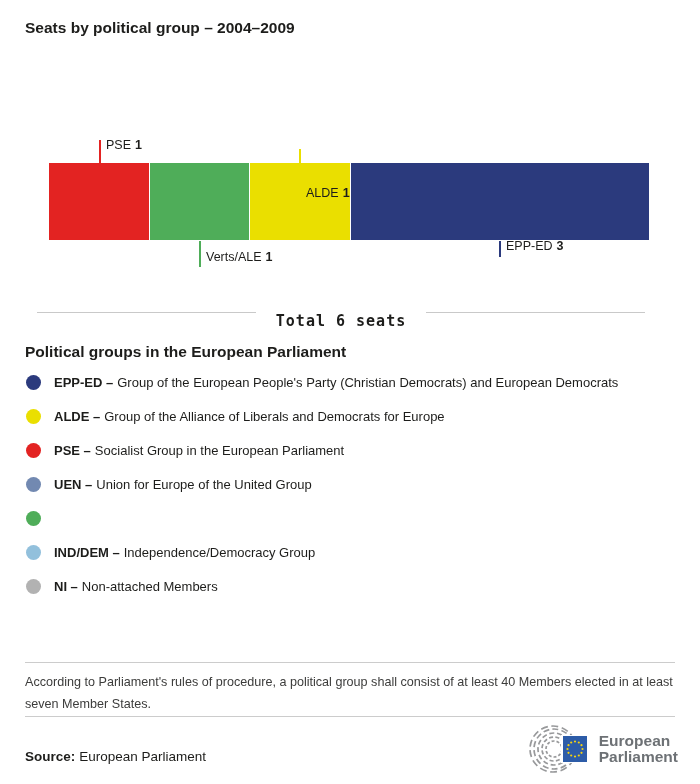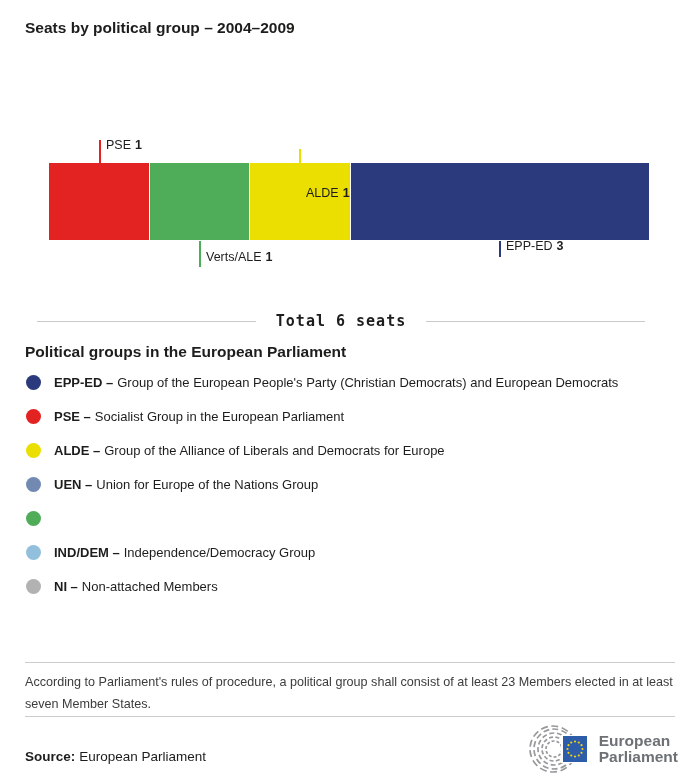--- a/index.html
+++ b/index.html
@@ -21,21 +21,21 @@
   .tick-verts{left:199px;top:241px;height:26px;}
   .tick-epped{left:499px;top:241px;height:16px;}
   .callout{position:absolute;font-size:12.5px;color:#1d1d1b;white-space:nowrap;}
   .callout b{margin-left:4px;}
   .callout-pse{left:106px;top:138px;}
   .callout-alde{left:306px;top:149px;margin-top:37px;}
   .callout-verts{left:206px;top:250px;}
   .callout-epped{left:506px;top:239px;}
 
   
-  .total-row{position:absolute;left:37px;right:55px;top:312px;display:flex;align-items:center;gap:20px;}
+  .total-row{position:absolute;left:37px;right:55px;top:312px;display:flex;gap:20px;}
   .total-line{flex:1;height:1px;background:#c9c9c9;}
   .total-text{font-family:"DejaVu Sans Mono",monospace;font-weight:700;font-size:15px;
               letter-spacing:1px;color:#1d1d1b;white-space:nowrap;}
 
   
   .legend-heading{position:absolute;left:25px;top:343px;font-size:15.5px;font-weight:700;color:#1d1d1b;}
   .legend{position:absolute;left:25px;top:365px;right:25px;}
   .legend-row{display:flex;align-items:center;height:34px;}
   .dot{width:15px;height:15px;border-radius:50%;margin:0 13px 0 1px;flex:none;}
   .legend-text{font-size:13px;color:#1d1d1b;white-space:nowrap;}
@@ -92,46 +92,46 @@
     <div class="total-line"></div>
   </div>
 
   <div class="legend-heading">Political groups in the European Parliament</div>
   <div class="legend">
     <div class="legend-row">
       <span class="dot" style="background-color: rgb(43, 58, 125);"></span>
       <span class="legend-text"><b>EPP-ED –</b><span>Group of the European People's Party (Christian Democrats) and European Democrats</span></span>
     </div>
     <div class="legend-row">
+      <span class="dot" style="background-color: rgb(234, 223, 0);"></span>
+      <span class="legend-text"><b>ALDE –</b><span>Group of the Alliance of Liberals and Democrats for Europe</span></span>
+    </div>
+    <div class="legend-row">
       <span class="dot" style="background-color: rgb(227, 35, 34);"></span>
       <span class="legend-text"><b>PSE –</b><span>Socialist Group in the European Parliament</span></span>
     </div>
     <div class="legend-row">
-      <span class="dot" style="background-color: rgb(234, 223, 0);"></span>
-      <span class="legend-text"><b>ALDE –</b><span>Group of the Alliance of Liberals and Democrats for Europe</span></span>
-    </div>
-    <div class="legend-row">
       <span class="dot" style="background-color: rgb(114, 137, 177);"></span>
-      <span class="legend-text"><b>UEN –</b><span>Union for Europe of the Nations Group</span></span>
+      <span class="legend-text"><b>UEN –</b><span>Union for Europe of the United Group</span></span>
     </div>
     <div class="legend-row">
       <span class="dot" style="background-color: rgb(79, 173, 89);"></span>
     </div>
     <div class="legend-row">
       <span class="dot" style="background-color: rgb(146, 192, 220);"></span>
       <span class="legend-text"><b>IND/DEM –</b><span>Independence/Democracy Group</span></span>
     </div>
     <div class="legend-row">
       <span class="dot" style="background-color: rgb(178, 178, 178);"></span>
       <span class="legend-text"><b>NI –</b><span>Non-attached Members</span></span>
     </div>
   </div>
 
   <div class="divider divider-1"></div>
-  <div class="footnote">According to Parliament's rules of procedure, a political group shall consist of at least 23 Members elected in at least seven Member States.</div>
+  <div class="footnote">According to Parliament's rules of procedure, a political group shall consist of at least 40 Members elected in at least seven Member States.</div>
   <div class="divider divider-2"></div>
 
   <div class="source">
     <b>Source:</b><span>European Parliament</span>
   </div>
 
   <div class="logo">
     <svg width="64" height="48" viewBox="0 0 64 48">
       <g fill="none" stroke="#98999b" stroke-width="1.7">
         <circle cx="26" cy="24" r="8" stroke-dasharray="3 2"></circle>

